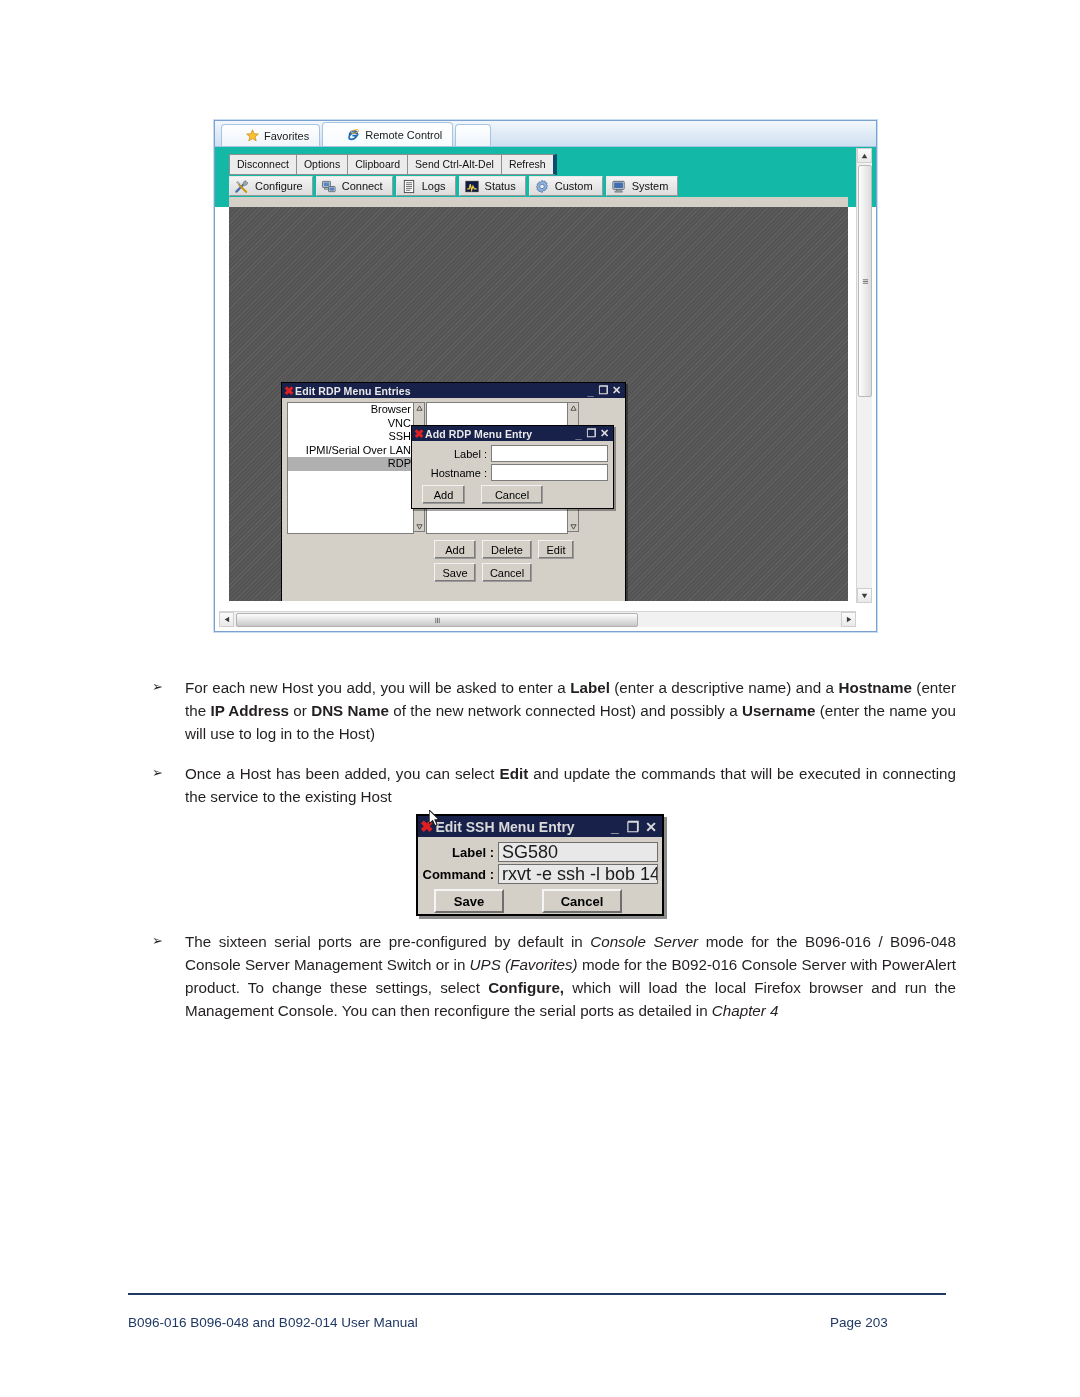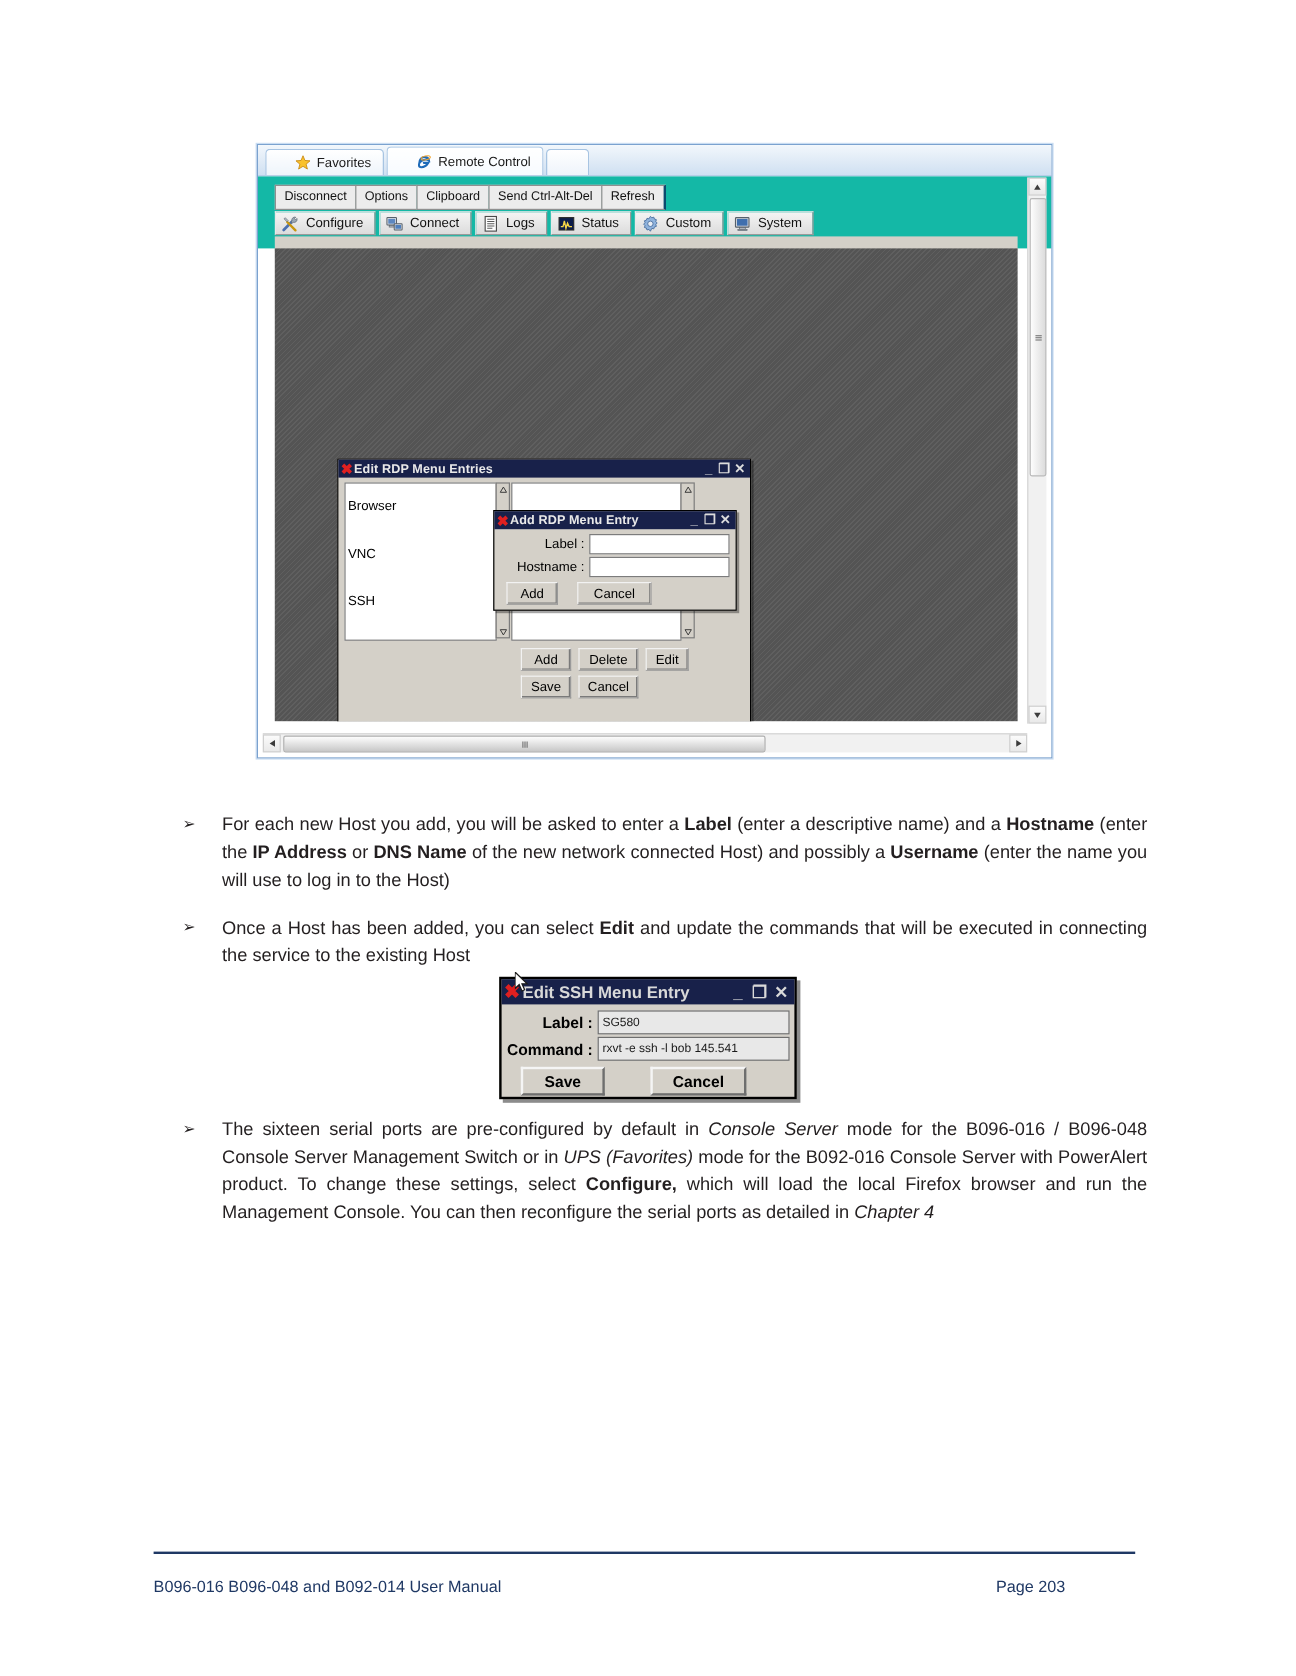--- a/index.html
+++ b/index.html
@@ -54,21 +54,21 @@
     position:absolute; left:0; top:26px; right:0; height: 60px;
     background:#14b8a6; box-sizing:border-box;
   }
   .btnrow1 { position:absolute; left:14px; top:7px; display:flex; }
   .vbtn {
     font-size:10.5px; color:#111; padding:3px 7px 4px 7px;
     border:1px solid #8f8f8f; background:#ececec;
     border-right:none; white-space:nowrap; line-height:1.15;
     font-family:"Liberation Sans", sans-serif;
   }
-  .btnrow1 .vbtn:last-child { border-right:2px solid #0c4a6e; }
+  .btnrow1 .vbtn:last-child { border-right:4px solid #0c4a6e; }
 
   .btnrow2 { position:absolute; left:14px; top:29px; display:flex; gap:3px; }
   .tbtn {
     display:flex; align-items:center; gap:5px;
     font-size:11px; color:#111; padding:2px 9px 2px 4px;
     border:1px solid #9a9a9a; border-top-color:#e8e8e8; border-left-color:#e8e8e8;
     background: linear-gradient(to bottom,#f4f4f4,#dcdcdc);
     white-space:nowrap; height:20px; box-sizing:border-box;
   }
   .tbtn .ic { width:16px; height:15px; display:block; flex:0 0 auto; }
@@ -129,21 +129,21 @@
   .xtitle .xlogo { color:#e02020; font-weight:bold; font-size:12px; line-height:1; margin-right:1px; }
   .xtitle .ttxt { flex:1; white-space:nowrap; overflow:hidden; letter-spacing:0.1px; }
   .xtitle .tb { width:13px; text-align:center; font-size:11px; color:#dcdcdc; }
 
   .xbody { position:relative; }
 
   .xlist {
     position:absolute; background:#ffffff; border:1px solid #7c7c7c;
     font-size:11px; color:#000; overflow:hidden;
   }
-  .xlist .row { padding:13px 2px; line-height:13.5px; height:13.5px; white-space:nowrap; }
+  .xlist .row { padding:0 2px; line-height:13.5px; height:13.5px; white-space:nowrap;text-align:right; }
   .xlist .row.sel { background:#b0b0b0; }
 
   .xsb { position:absolute; width:12px; background:#d4d0c8; border:1px solid #7c7c7c; box-sizing:border-box; }
   .xsb .sbtn { width:10px; height:10px; display:flex; align-items:center; justify-content:center; }
 
   .xbtn {
     position:absolute; background:#d4d0c8; border:1px solid #9a9a9a;
     border-top-color:#f2f2f2; border-left-color:#f2f2f2;
     box-shadow: inset -1px -1px 0 #7a7a7a;
     font-size:11px; color:#000; display:flex; align-items:center; justify-content:center;
@@ -163,21 +163,21 @@
   
   .sshwin { position:absolute; background:#d4d0c8; border:2px solid #000; box-sizing:border-box;
             box-shadow:3px 3px 0 rgba(0,0,0,0.45); }
   .sshtitle { height:21px; background:#18214a; display:flex; align-items:center; padding:0 2px;
               color:#d9d9d9; font-size:14px; font-weight:bold; }
   .sshtitle .xlogo { color:#e02020; font-size:16px; margin-right:2px; }
   .sshtitle .ttxt { flex:1; white-space:nowrap; }
   .sshtitle .tb { width:18px; text-align:center; font-size:14px; }
   .sshlabel { position:absolute; font-size:13px; font-weight:bold; color:#000; display:flex;
               align-items:center; justify-content:flex-end; white-space:nowrap; }
-  .sshfield { position:absolute; background:#e8e8e8; border:1px solid #6e6e6e; font-size:10px;
+  .sshfield { position:absolute; background:#e8e8e8; border:1px solid #6e6e6e; font-size:18px;
               color:#1a1a1a; display:flex; align-items:center; padding-left:3px; box-sizing:border-box;
               overflow:hidden; white-space:nowrap; }
   .sshbtn { position:absolute; background:#d4d0c8; border:2px solid #f5f5f5;
             border-right-color:#6e6e6e; border-bottom-color:#6e6e6e;
             font-size:13px; font-weight:bold; color:#000; display:flex; align-items:center;
             justify-content:center; box-sizing:border-box; }
   .sshcursor { position:absolute; width:13px; height:19px; }
 
   
   .body-text {

